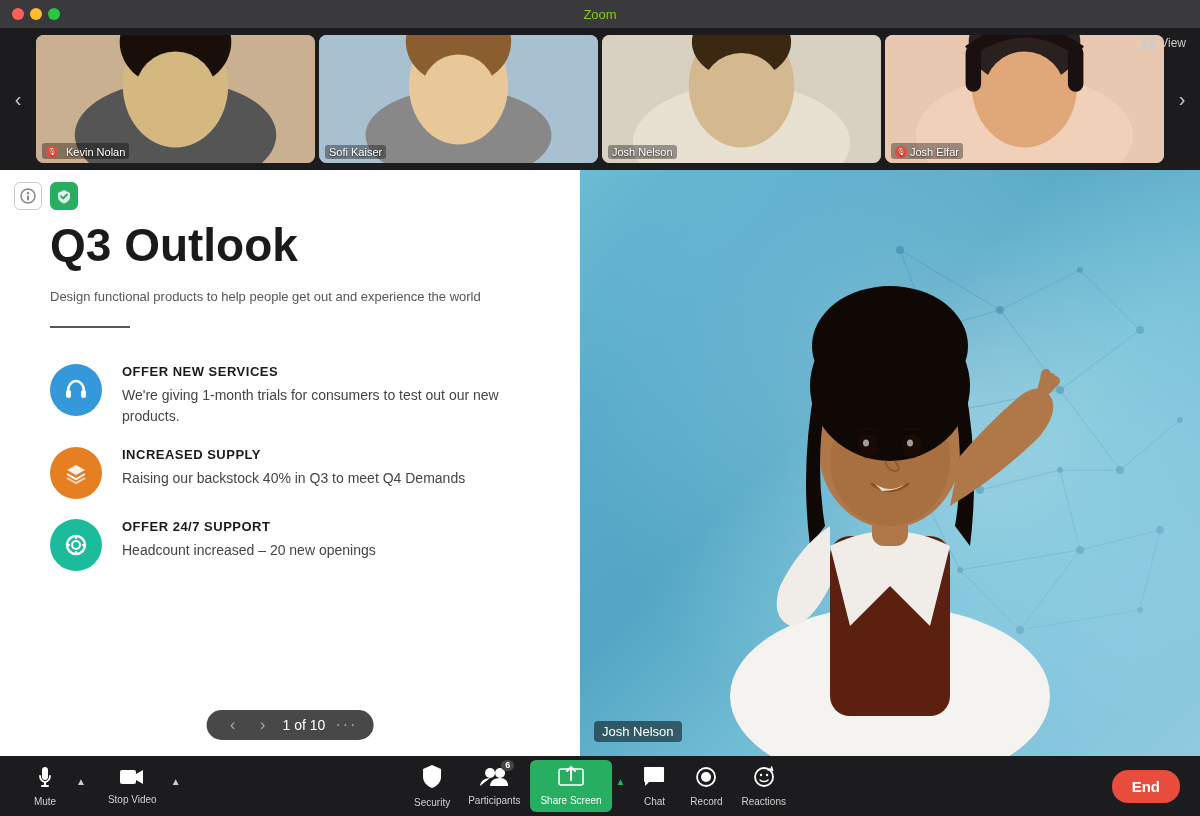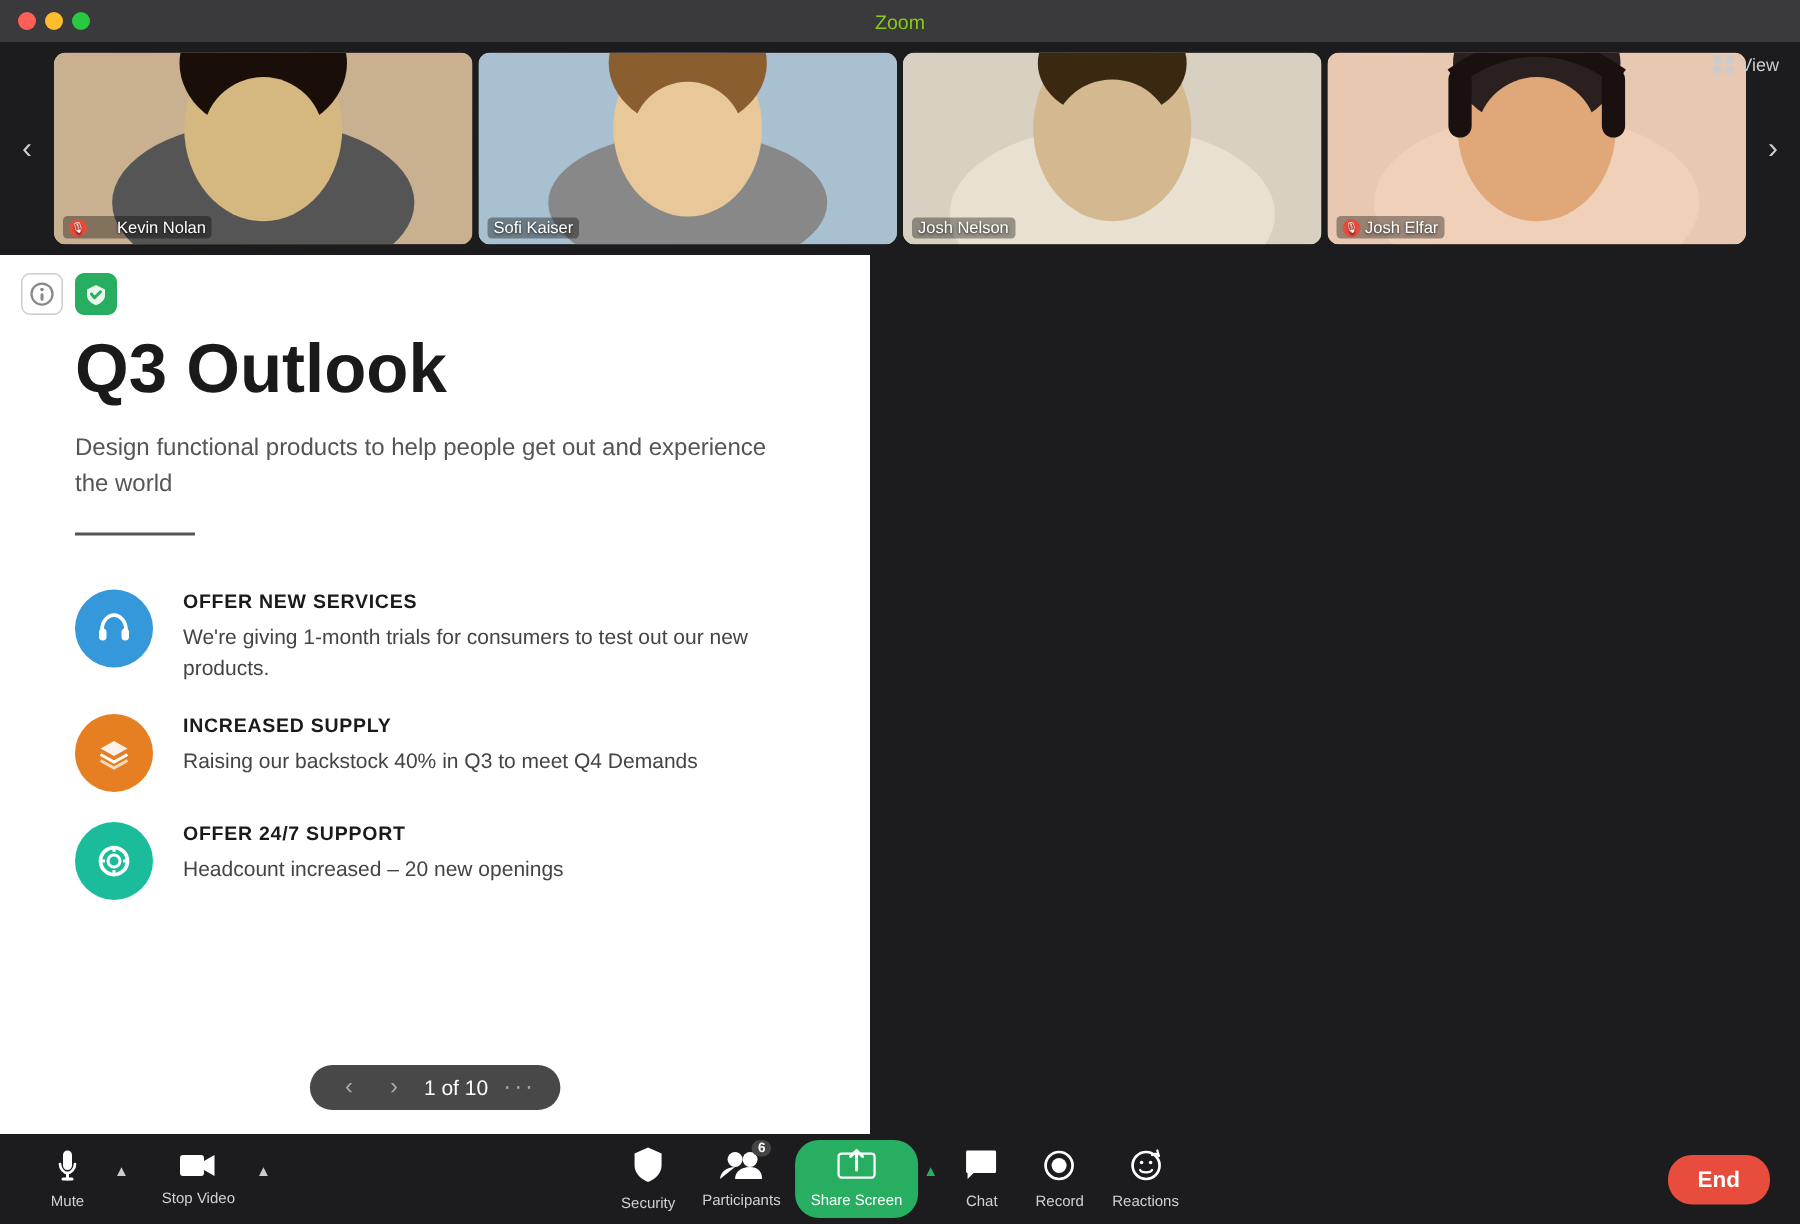--- a/index.html
+++ b/index.html
@@ -112,21 +112,20 @@
       gap: 4px;
       cursor: pointer;
     }
 
     
     .main-area {
       width: 100%;
       height: calc(816px - 28px - 142px - 60px);
       display: flex;
       position: relative;
-      flex-direction: column;
     }
 
     
     .slide-panel {
       width: 580px;
       height: 100%;
       background: white;
       position: relative;
       overflow: hidden;
       flex-shrink: 0;
@@ -161,21 +160,21 @@
       padding: 50px 50px 30px 50px;
     }
     .slide-title {
       font-size: 46px;
       font-weight: 700;
       color: #1a1a1a;
       line-height: 1.1;
       margin-bottom: 16px;
     }
     .slide-subtitle {
-      font-size: 16px;
+      font-size: 13px;
       color: #555;
       line-height: 1.5;
       margin-bottom: 20px;
     }
     .slide-divider {
       width: 80px;
       height: 2px;
       background: #555;
       margin-bottom: 36px;
     }
@@ -308,21 +307,21 @@
     .tool-chevron {
       color: #ccc;
       font-size: 10px;
       margin-bottom: 10px;
       cursor: pointer;
       padding: 0 2px;
     }
 
     .tool-btn-share {
       background: #27ae60;
-      border-radius: 16px;
+      border-radius: 6px;
       padding: 6px 10px;
     }
     .tool-btn-share .tool-btn-label { color: white; }
 
     .end-btn {
       background: #e74c3c;
       color: white;
       border-radius: 16px;
       padding: 8px 20px;
       font-size: 15px;
@@ -375,21 +374,21 @@
       <div class="participant-bg p-kevin">
         <svg width="100%" height="100%" viewBox="0 0 180 128" preserveAspectRatio="xMidYMax slice">
           <rect width="180" height="128" fill="#c8b090"></rect>
           <ellipse cx="90" cy="110" rx="65" ry="35" fill="#555"></ellipse>
           <ellipse cx="90" cy="78" rx="34" ry="40" fill="#d4b880"></ellipse>
           <ellipse cx="90" cy="50" rx="36" ry="30" fill="#1a0e08"></ellipse>
           <ellipse cx="90" cy="82" rx="26" ry="26" fill="#d4b880"></ellipse>
         </svg>
       </div>
       <div class="participant-name">
-        <span style="display:inline-flex;align-items:center;gap:20px;">
+        <span style="display:inline-flex;align-items:center;gap:8px;">
           <span style="background:#e74c3c;border-radius:50%;width:12px;height:12px;display:inline-flex;align-items:center;justify-content:center;font-size:7px;color:white;">🎙</span>
           <span>Kevin Nolan</span>
         </span>
       </div>
     </div>
 
     <div class="participant-tile">
       <div class="participant-bg p-sofi">
         <svg width="100%" height="100%" viewBox="0 0 180 128" preserveAspectRatio="xMidYMax slice">
           <rect width="180" height="128" fill="#a8c0d0"></rect>

